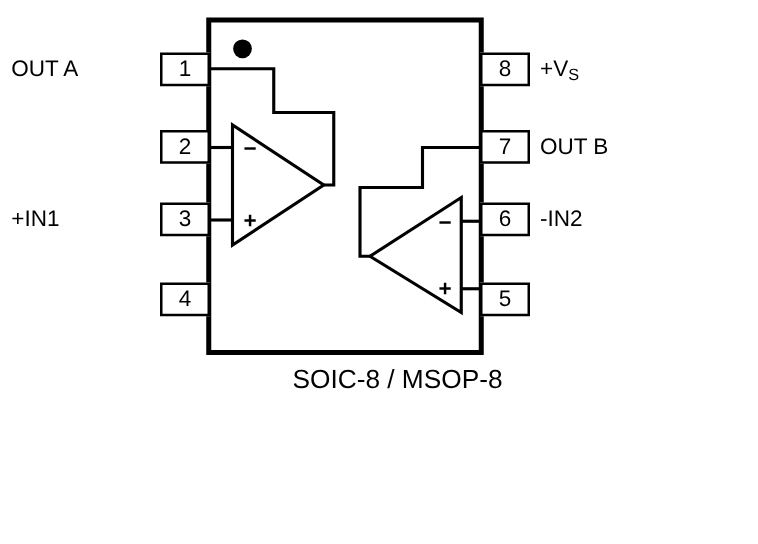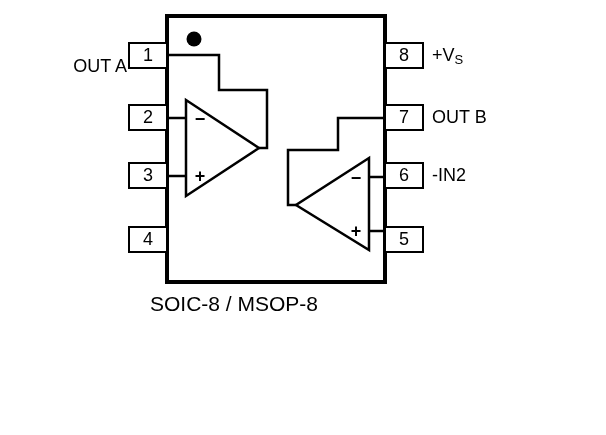--- a/index.html
+++ b/index.html
@@ -66,32 +66,32 @@
   .pin-box.left  { left: 128px; }
   .pin-box.right { left: 384px; }
   .pin-label {
     position: absolute;
     height: 27px;
     line-height: 27px;
     font-size: 18px;
     white-space: nowrap;
     z-index: 2;
   }
-  .pin-label.left  { left: 27px; width: 100px; text-align: right; margin-top: 11px; }
+  .pin-label.left  { left: 9px; width: 100px; text-align: left; }
   .pin-label.right { left: 432px; width: 120px; text-align: left; }
   .sub {
     font-size: 13px;
     vertical-align: -3px;
   }
   .caption {
     position: absolute;
     left: 150px;
     top: 292px;
     width: 252px;
-    text-align: left;
+    text-align: right;
     font-size: 21px;
     z-index: 2;
   }
 </style>
 </head>
 <body>
 
 <div class="canvas">
 
   <div class="ic-body"></div>
@@ -110,20 +110,23 @@
     <polyline class="wire" points="385,118 338,118 338,150 288,150 288,205 296,205"></polyline>
     <line class="wire" x1="369" y1="177" x2="385" y2="177"></line>
     <line class="wire" x1="369" y1="231" x2="385" y2="231"></line>
     <polygon class="tri" points="369,158 369,250 296,205"></polygon>
     <text class="sign" x="356" y="184">−</text>
     <text class="sign" x="356" y="237">+</text>
   </svg>
 
   <div class="pin-label left" style="top:42px">
     <span>OUT A</span><span class="sub"></span>
+  </div>
+  <div class="pin-label left" style="top:162px">
+    <span>+IN1</span><span class="sub"></span>
   </div>
 
   <div class="pin-box left" style="top:42px">
     <span>1</span>
   </div>
   <div class="pin-box left" style="top:104px">
     <span>2</span>
   </div>
   <div class="pin-box left" style="top:162px">
     <span>3</span>

